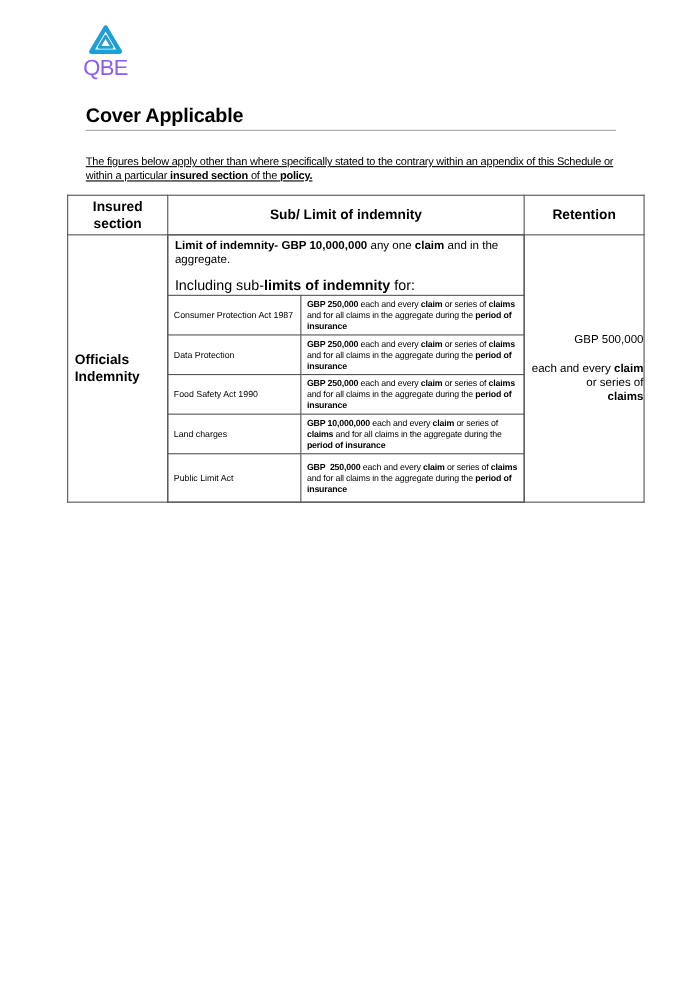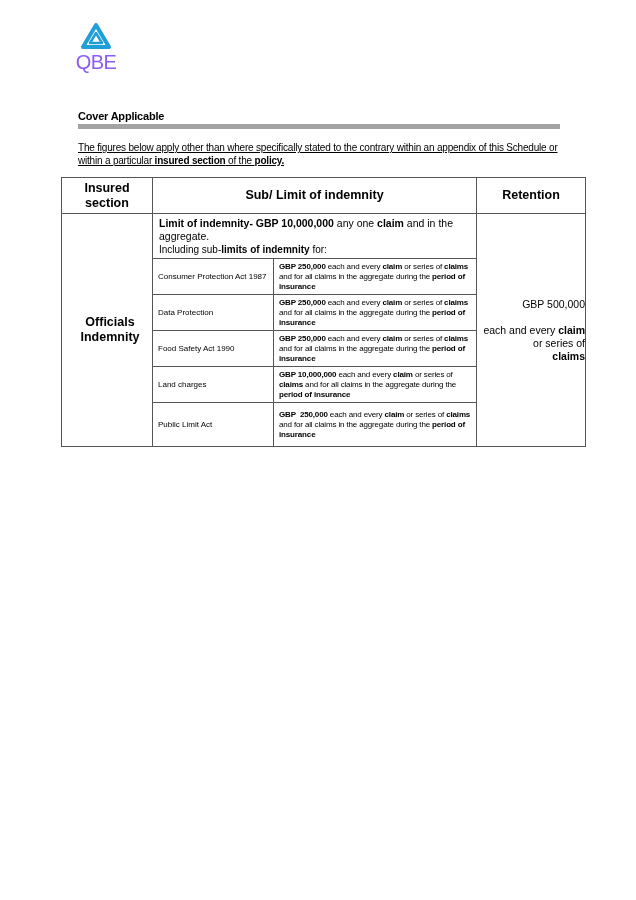--- a/index.html
+++ b/index.html
@@ -2,38 +2,38 @@
 <html><head>
 <meta charset="utf-8">
 <style>
   html, body { margin:0; padding:0; background:#ffffff; }
   body { width:636px; height:900px; position:relative; overflow:hidden;
          font-family:"Liberation Sans", sans-serif; color:#000; }
   .logo { position:absolute; left:74px; top:22px; width:44px; height:52px; }
   .logo svg { position:absolute; left:6px; top:0; }
   .logo-text { position:absolute; left:0; top:29px; width:44px; text-align:center;
                font-size:20px; letter-spacing:-0.5px; color:#8b5cf6; }
-  .heading { position:absolute; left:78px; top:110px; width:482px;
-             font-size:11px; font-weight:bold; padding-bottom:2px;
-             border-bottom:5px solid #a3a3a3; letter-spacing:-0.2px; }
+  .heading { position:absolute; left:78px; top:95px; width:482px;
+             font-size:18px; font-weight:bold; padding-bottom:2px;
+             border-bottom:1px solid #a3a3a3; letter-spacing:-0.2px; }
   .intro { position:absolute; left:78px; top:141px; width:490px;
            font-size:10px; line-height:13px; letter-spacing:-0.2px;text-decoration:underline; }
   table.cover { position:absolute; left:61px; top:177px; width:525px;
                 border-collapse:collapse; }
   table.cover td, table.cover th { border:1px solid #555; padding:0; vertical-align:middle; }
   .hdr { font-size:12.5px; font-weight:bold; text-align:center; line-height:15px; height:35px; }
   .c1 { width:90px; }
   .c4 { width:108px; }
-  .section-cell { font-size:12.5px; font-weight:bold; padding-left:6px !important; text-align:center; line-height:15px; }
+  .section-cell { font-size:12.5px; font-weight:bold; padding-left:6px !important; text-align:left; line-height:15px; }
   .ret-cell { text-align:right; font-size:10.5px; line-height:13px; }
   .ret-cell .amt { margin-bottom:13px; }
   .inner { width:100%; border-collapse:collapse; }
   .inner td { border:1px solid #555; }
   .limit-block { padding:3px 6px 3px 6px !important; font-size:10.5px; line-height:13px; }
-  .limit-sub { font-size:10px; line-height:11px; display:block; margin-top:1px; }
+  .limit-sub { font-size:13px; line-height:11px; display:block; margin-top:11px; }
   .sub-name { font-size:8px; line-height:10px; padding:0 5px !important; width:110px; }
   .sub-desc { font-size:8px; line-height:10px; padding:2px 5px !important; letter-spacing:-0.15px; }
   .sub-row { height:36px; }
   .sub-row.last { height:44px; }
   b { font-weight:bold; }
 </style>
 </head>
 <body>
 
 <div class="logo">

